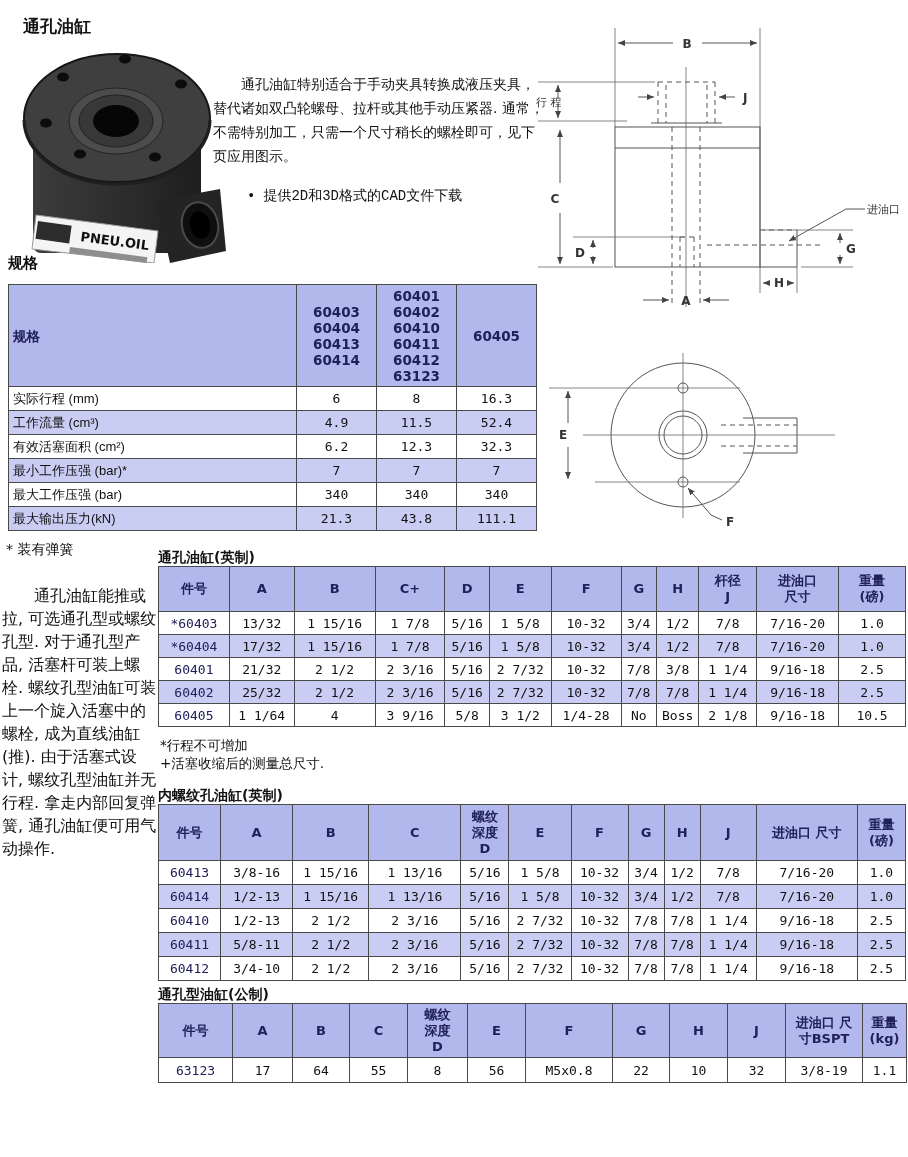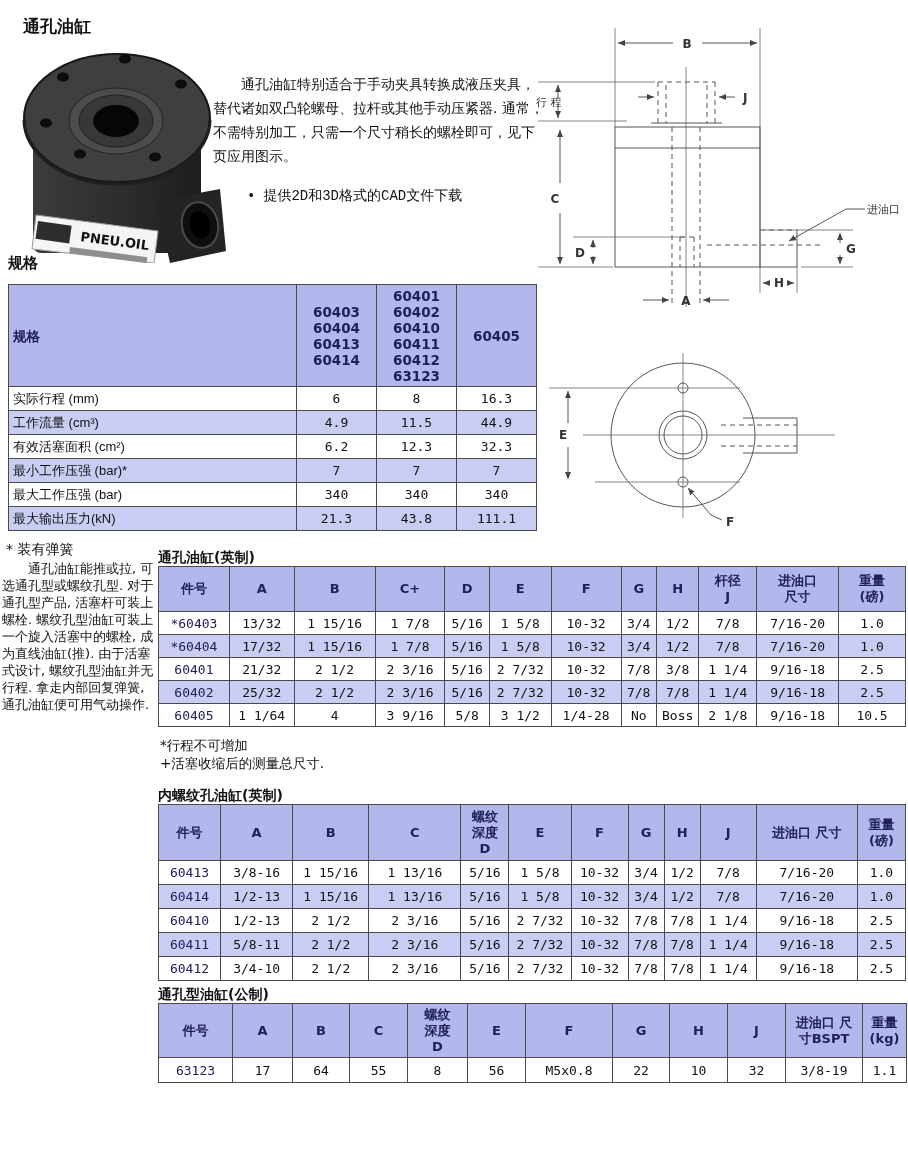--- a/index.html
+++ b/index.html
@@ -44,21 +44,21 @@
 
   #table2{left:158px;top:804px;width:748px;font-size:13px;}
   #table2 thead tr{height:56px;}
   #table2 tbody tr{height:24px;}
 
   #table3{left:158px;top:1003px;width:748px;font-size:13px;}
   #table3 thead tr{height:54px;}
   #table3 tbody tr{height:25px;}
 
   #spec-footnote{left:6px;top:541px;font-size:14px;}
-  #side-note{left:2px;top:560px;width:155px;font-size:13px;line-height:17px;
+  #side-note{left:2px;top:584px;width:155px;font-size:16px;line-height:23px;
              text-indent:2em;}
   #t1-footnotes{left:160px;top:736px;font-size:13.5px;line-height:18px;}
 
   svg text{font-family:"DejaVu Sans","Liberation Sans",sans-serif;}
   .dim{stroke:#555;stroke-width:1;fill:none;}
   .dimthin{stroke:#666;stroke-width:0.8;fill:none;}
   .dash{stroke-dasharray:5 4;}
   .dimtxt{font-size:12px;font-weight:bold;fill:#333;}
   .cntxt{font-size:11px;fill:#333;}
 </style>
@@ -236,21 +236,21 @@
       <tr>
         <td>实际行程 (mm)</td>
         <td>6</td>
         <td>8</td>
         <td>16.3</td>
       </tr>
       <tr class="alt">
         <td>工作流量 (cm³)</td>
         <td>4.9</td>
         <td>11.5</td>
-        <td>44.9</td>
+        <td>52.4</td>
       </tr>
       <tr>
         <td>有效活塞面积 (cm²)</td>
         <td>6.2</td>
         <td>12.3</td>
         <td>32.3</td>
       </tr>
       <tr class="alt">
         <td>最小工作压强 (bar)*</td>
         <td>7</td>

